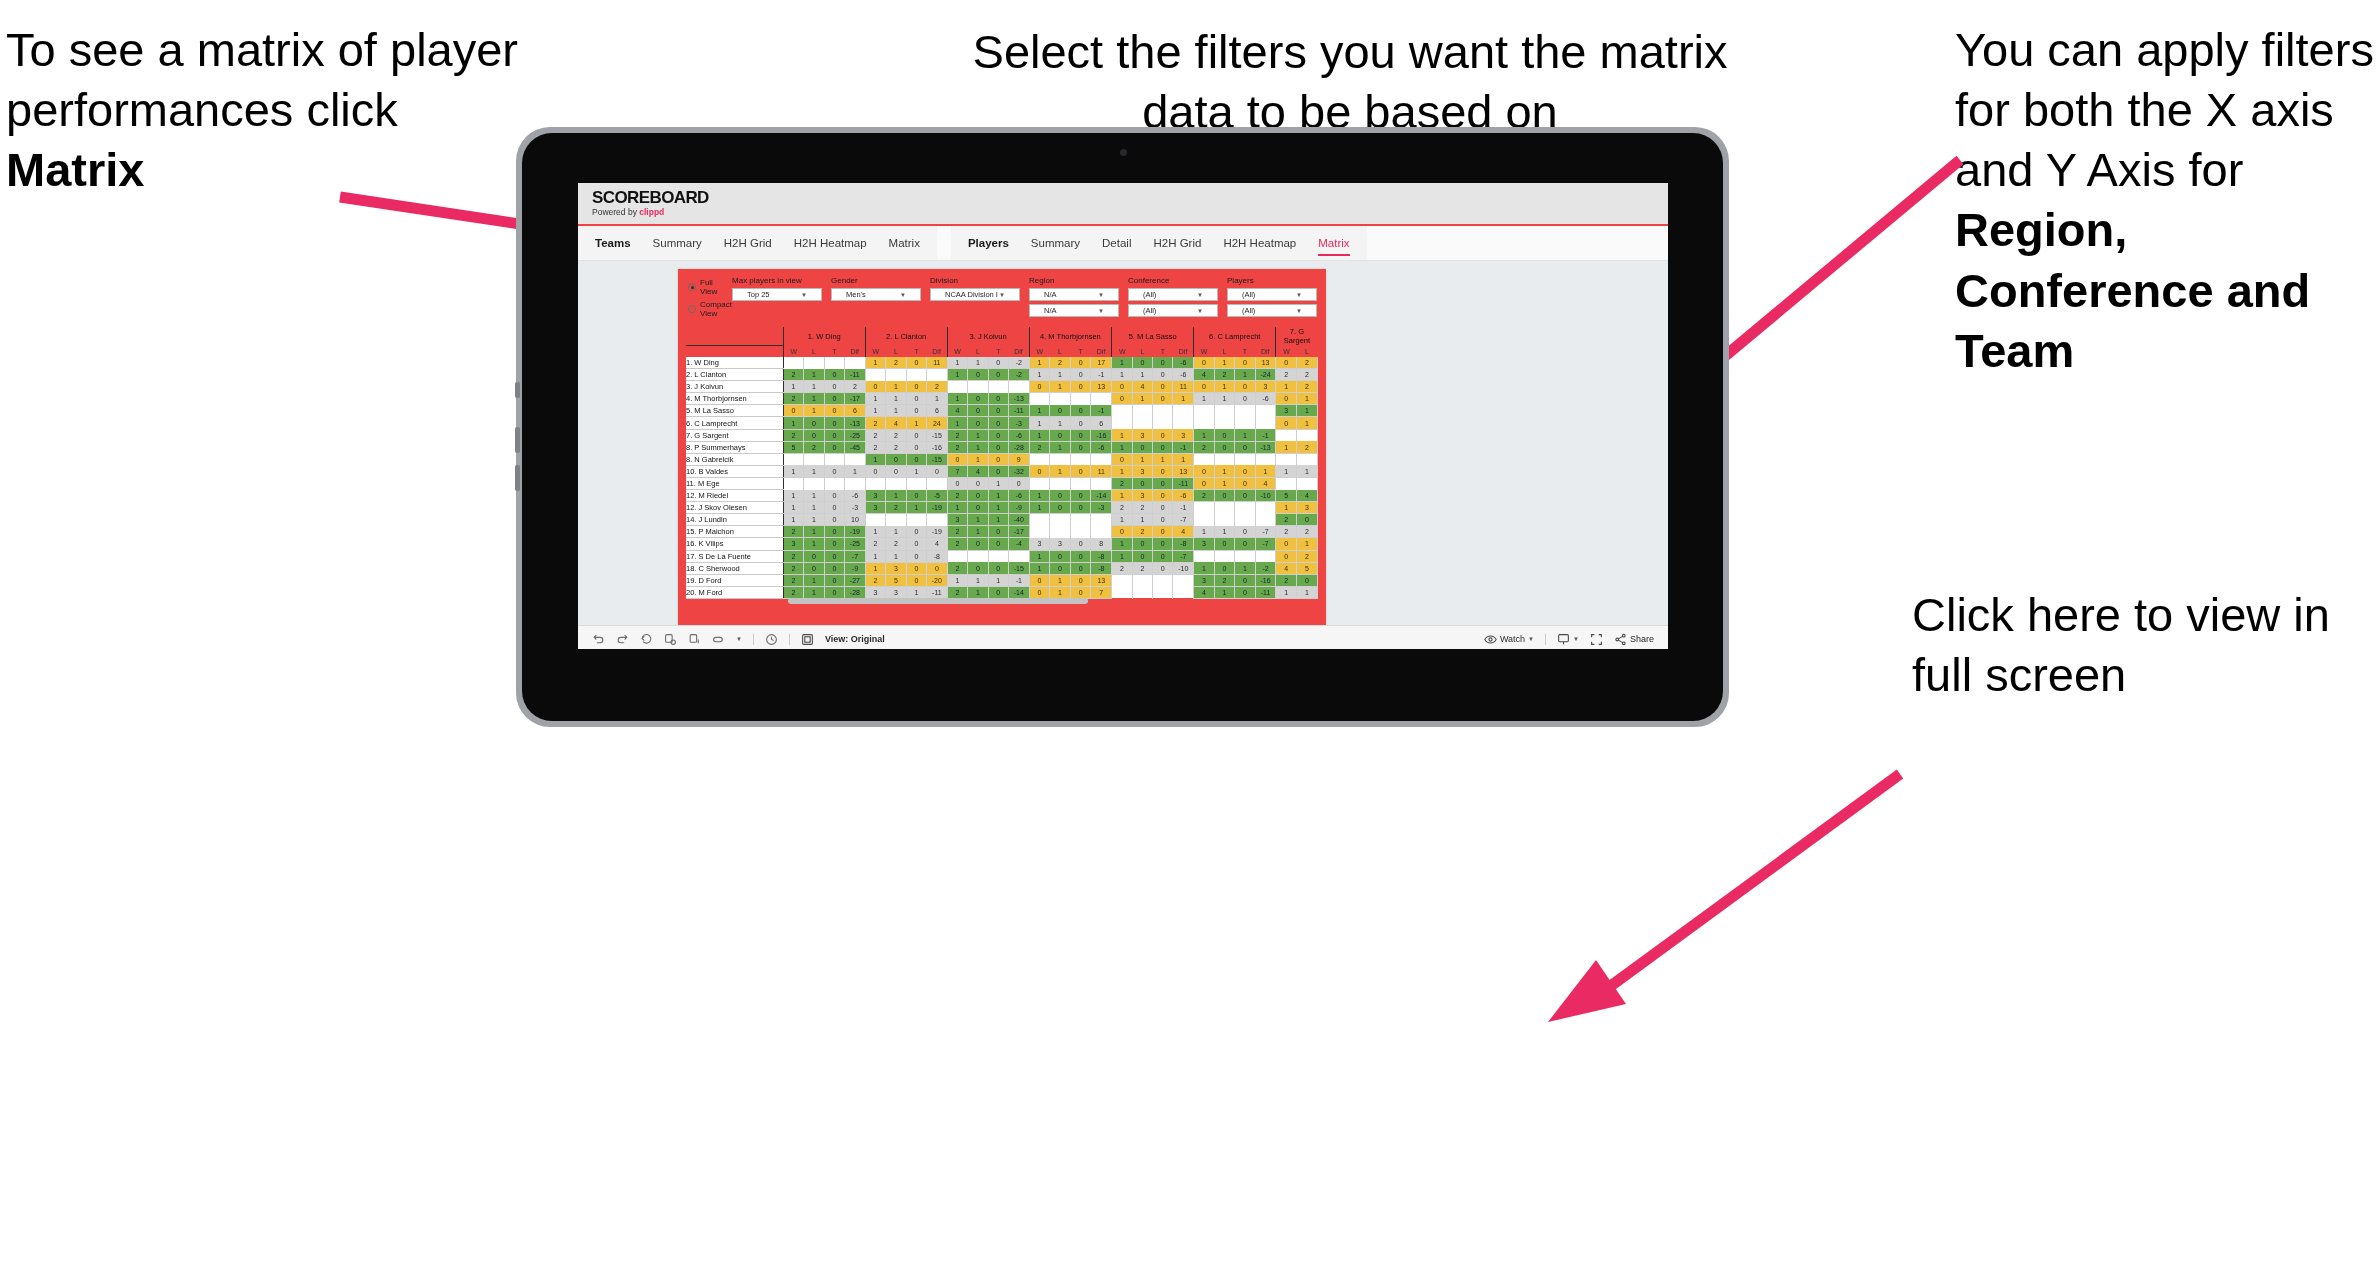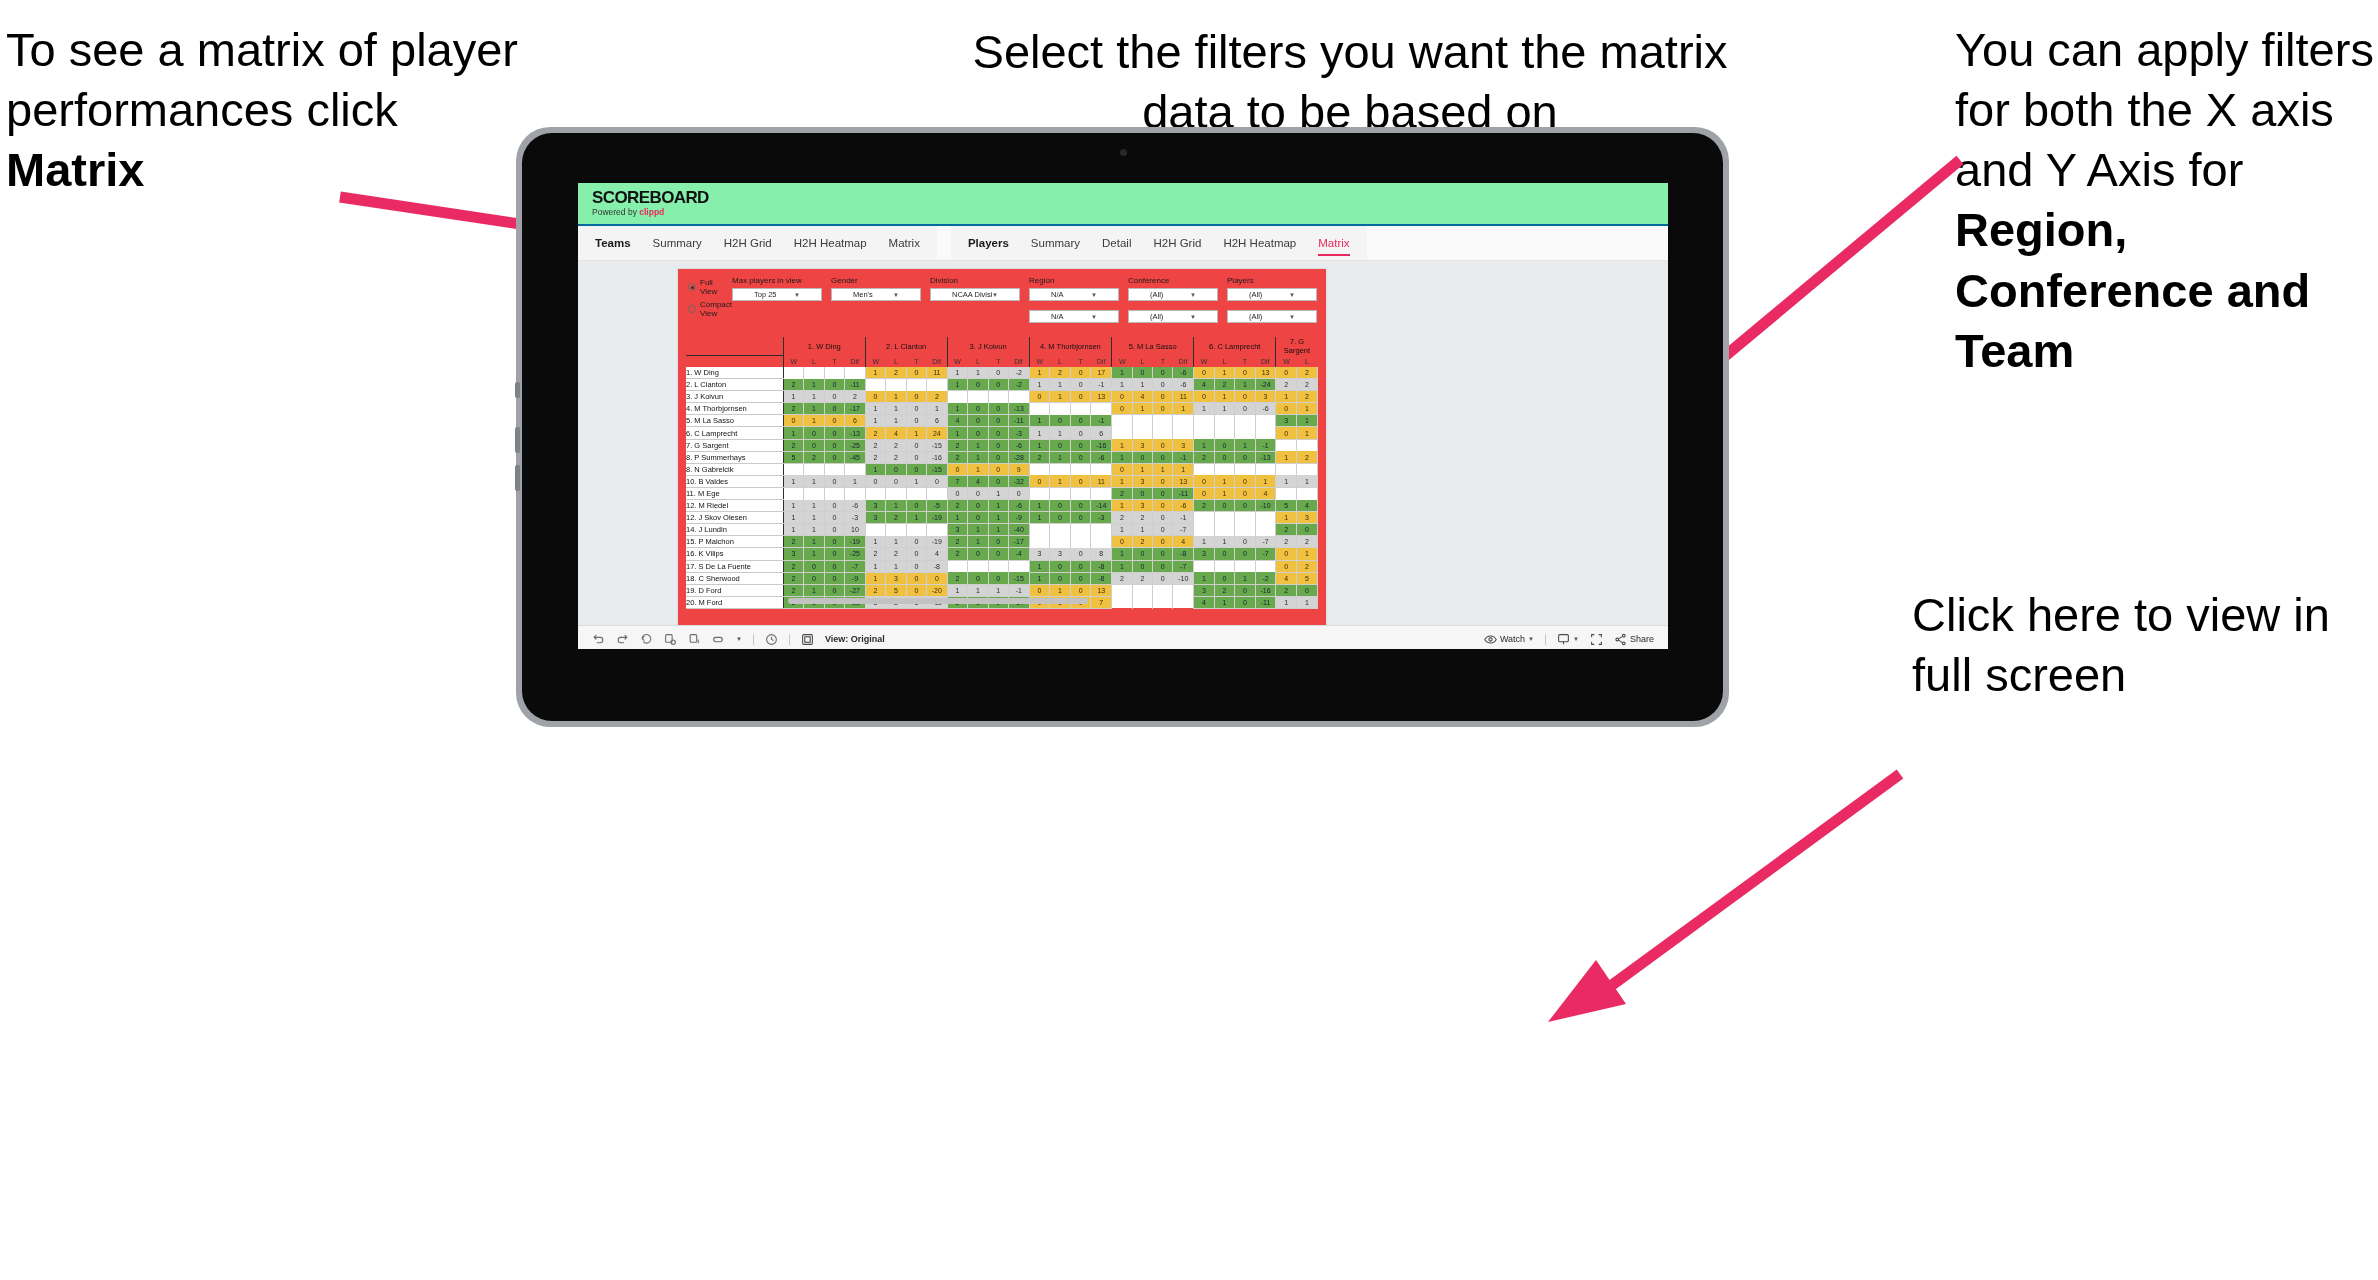--- a/index.html
+++ b/index.html
@@ -42,22 +42,22 @@
   .tab-btn-b{position:absolute;left:-1px;top:300px;width:5px;height:26px;background:#7e8185;border-radius:2px;}
   .tab-btn-c{position:absolute;left:-1px;top:338px;width:5px;height:26px;background:#7e8185;border-radius:2px;}
 
   
   #screen{
     position:absolute;left:62px;top:56px;width:1090px;height:466px;
     background:#ffffff;overflow:hidden;
   }
 
   
-  .topnav{height:41px;background:#86efac;display:flex;align-items:center;
-    border-bottom:2px solid #0369a1;justify-content:space-between;}
+  .topnav{height:41px;background:#e5e5e5;display:flex;align-items:center;
+    border-bottom:2px solid #ef4444;justify-content:space-between;}
   .brand{width:132px;padding-left:14px;box-sizing:border-box;}
   .brand .bname{font-size:17px;font-weight:700;letter-spacing:-0.6px;color:#111;line-height:1;
     font-family:"Liberation Sans",sans-serif;}
   .brand .bsub{font-size:8.5px;color:#333;line-height:1.5;}
   .brand .bsub .pink{color:#e8295c;font-weight:700;}
   .topnav-items{display:flex;align-items:center;height:100%;}
   .topnav-item{font-size:12.5px;color:#2c2c2c;padding:0 19px;height:100%;
     display:flex;align-items:center;letter-spacing:.2px;}
   .topnav-item.sel{border-bottom:3px solid #e8295c;box-sizing:border-box;}
 
@@ -77,21 +77,21 @@
   .vizbody{background:#e9ecef;height:391px;position:relative;}
   .card{position:absolute;left:100px;top:8px;width:648px;bottom:26px;background:#ef4444;
     box-shadow:0 0 2px rgba(0,0,0,.16);}
 
   
   .filters{display:flex;padding:7px 10px 5px 10px;font-size:8px;color:#1f1f1f;}
   .fcol{margin-right:9px;}
   .fcol .flab{font-size:8px;color:#1c1c1c;margin-bottom:2px;height:10px;}
   .sel-box{border:1px solid #b9b9b9;background:#fff;height:13px;width:90px;
     display:flex;align-items:center;justify-content:space-between;
-    padding:0 21px;box-sizing:border-box;font-size:7.5px;color:#1f1f1f;margin-bottom:9px;}
+    padding:0 14px;box-sizing:border-box;font-size:7.5px;color:#1f1f1f;margin-bottom:3px;}
   .sel-box .cv{white-space:nowrap;overflow:hidden;}
   .caret{font-size:6px;color:#555;}
   .radios{width:64px;padding-top:2px;}
   .radio{display:flex;align-items:center;font-size:8px;margin-bottom:4px;color:#1c1c1c;}
   .rdot{width:8px;height:8px;border:1px solid #6a6a6a;border-radius:50%;margin-right:4px;
     box-sizing:border-box;position:relative;flex:0 0 auto;}
   .rdot.on:after{content:"";position:absolute;left:1.5px;top:1.5px;width:3px;height:3px;
     background:#333;border-radius:50%;}
 
   

